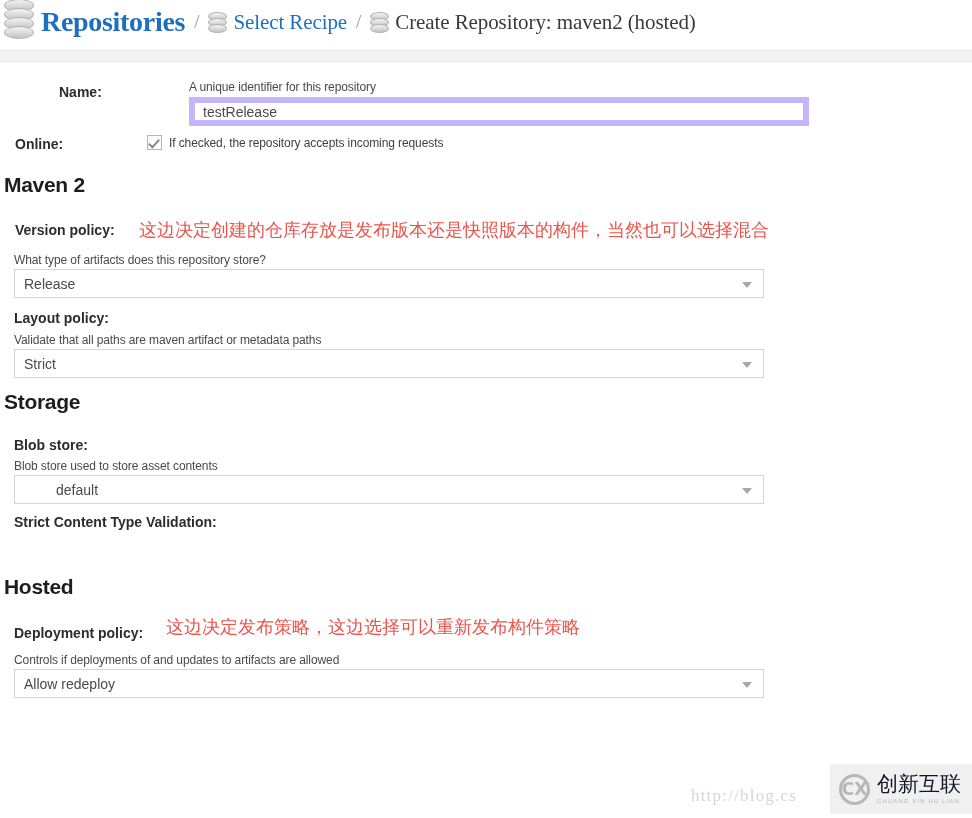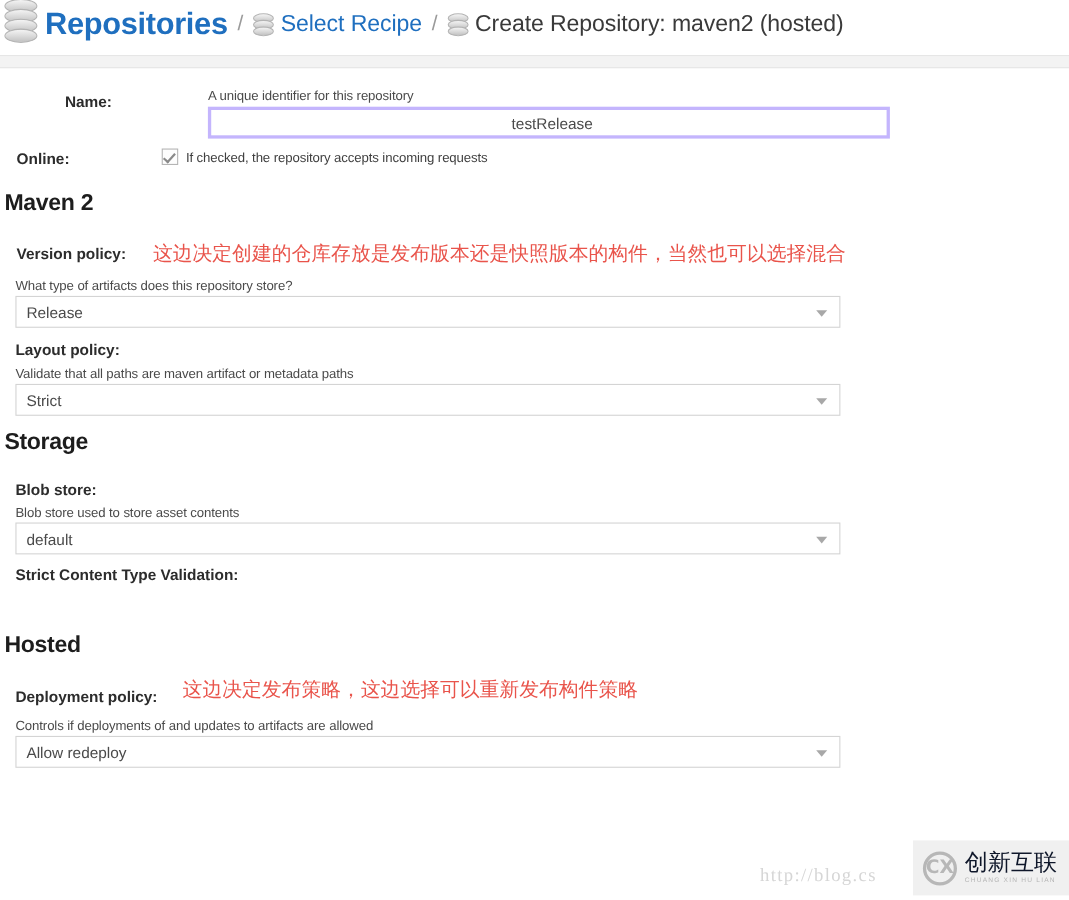--- a/index.html
+++ b/index.html
@@ -21,20 +21,21 @@
   .breadcrumb {
     position: absolute;
     left: 0; top: 0;
     width: 972px;
     height: 44px;
     display: flex;
     align-items: center;
     padding-left: 4px;
     box-sizing: border-box;
     white-space: nowrap;
+    font-family: Liberation Serif, serif;
   }
   .db-icon {
     display: inline-block;
     position: relative;
     flex: 0 0 auto;
   }
   .db-icon .disc {
     position: absolute;
     left: 0;
     border-radius: 50%;
@@ -108,29 +109,28 @@
   }
   .help-text {
     font-size: 12px;
     color: #4a4a4a;
     letter-spacing: -0.1px;
   }
 
   .text-input {
     width: 620px;
     height: 29px;
-    border: 3px solid #c4b5fd;
+    border: 6px solid #c4b5fd;
     background: #ffffff;
     box-sizing: border-box;
     font-size: 14px;
     color: #4a4a4a;
     line-height: 27px;
     padding-left: 8px;
     font-family: "Liberation Sans", sans-serif;
-    text-align: center;
   }
 
   .select-box {
     width: 750px;
     height: 29px;
     border: 1px solid #d4d4d4;
     background: #ffffff;
     box-sizing: border-box;
     position: relative;
     display: flex;
@@ -318,21 +318,21 @@
     </div>
   </div>
 
   <div class="row" style="height:48px;">
     <span class="section-title" style="position:absolute;left:4px;top:23px;">Storage</span>
   </div>
 
   <div class="row" style="height:78px;">
     <span class="field-label" style="position:absolute;left:14px;top:22px;">Blob store:</span>
     <span class="help-text" style="position:absolute;left:14px;top:44px;">Blob store used to store asset contents</span>
-    <div class="select-box" style="position:absolute;left:14px;top:60px;">
+    <div class="select-box" style="position:absolute;left:14px;top:60px;padding-left:32px;">
       <span class="sel-val">default</span>
       <span class="caret"></span>
     </div>
   </div>
 
   <div class="row" style="height:62px;">
     <span class="field-label" style="position:absolute;left:14px;top:21px;">Strict Content Type Validation:</span>
   </div>
 
   <div class="row" style="height:48px;">

